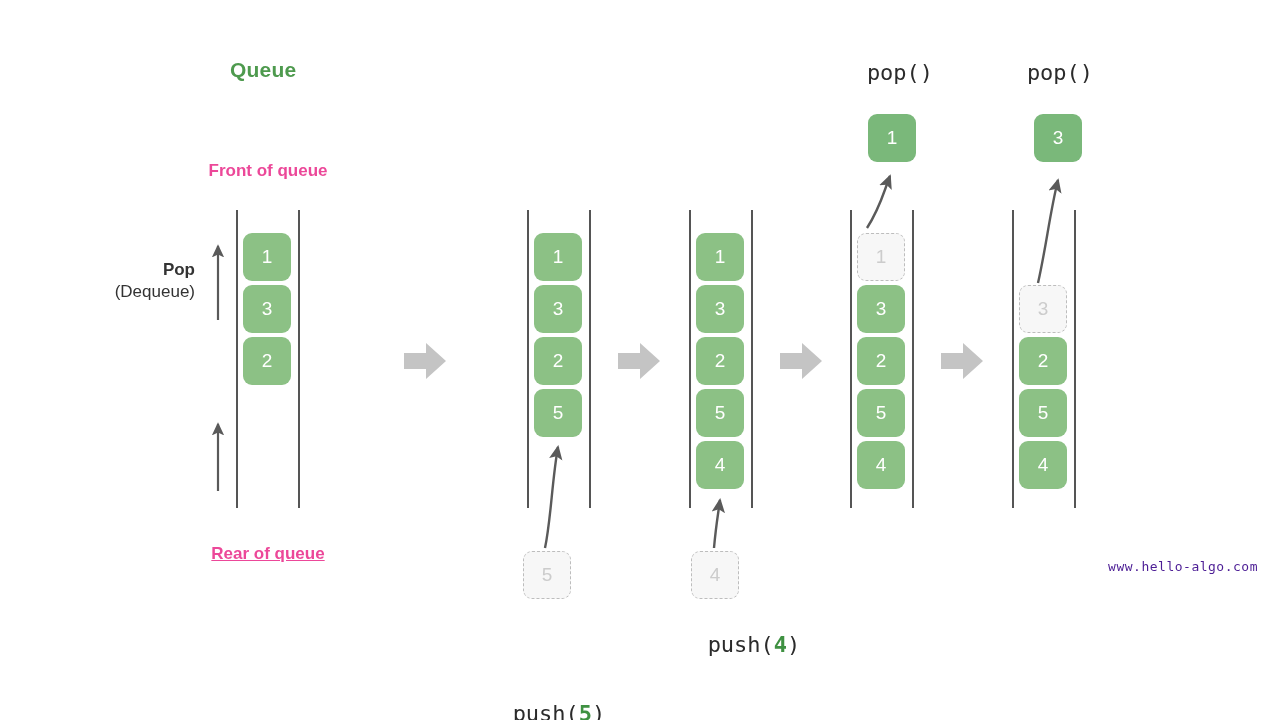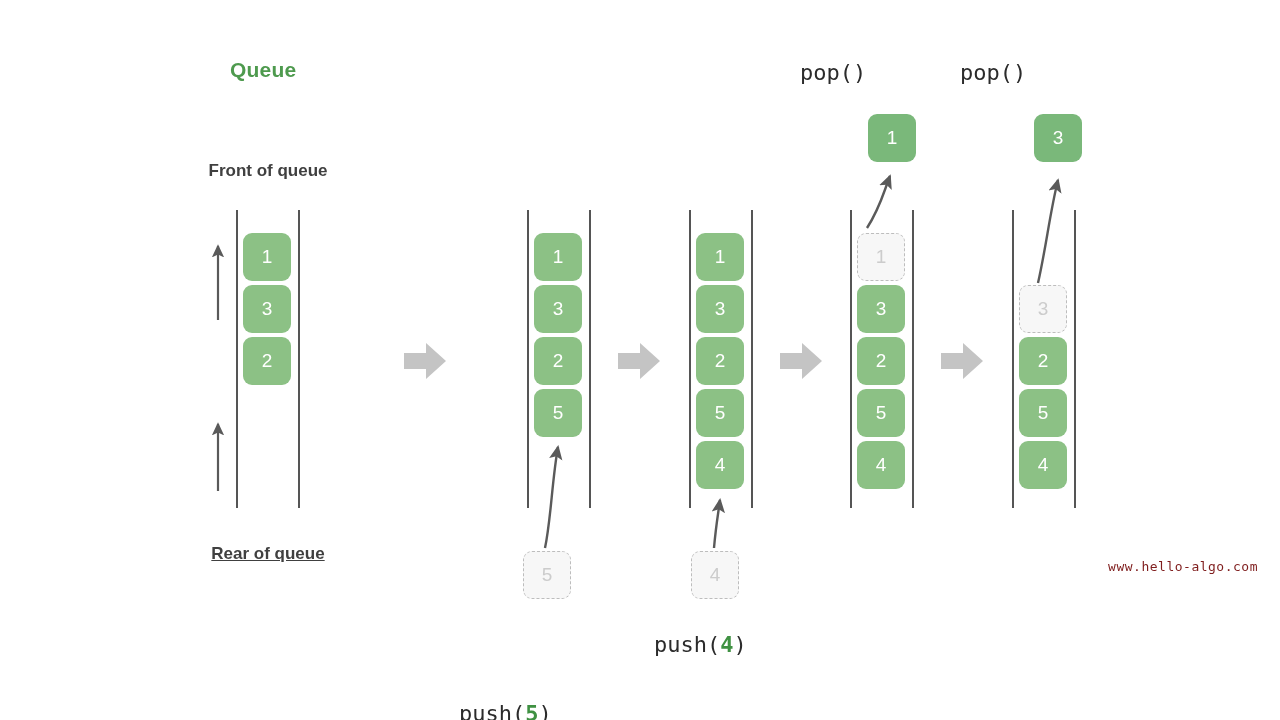--- a/index.html
+++ b/index.html
@@ -24,21 +24,21 @@
     font-size: 21px;
     font-weight: bold;
     color: #4e9a4e;
     letter-spacing: 0.2px;
   }
 
   
   .hdr-label {
     font-size: 17px;
     font-weight: bold;
-    color: #404040;
+    color: #ec4899;
     white-space: nowrap;
     text-align: center;
   }
   .side-label {
     font-size: 17px;
     color: #333333;
     white-space: nowrap;
     text-align: right;
   }
   .side-label .strong { font-weight: bold; display:block; }
@@ -76,43 +76,48 @@
 
   
   #overlay { left:0; top:0; width:1280px; height:720px; pointer-events:none; }
 
   
   .op-label {
     font-family: "DejaVu Sans Mono", "Liberation Mono", monospace;
     font-size: 22px;
     color: #2b2b2b;
     white-space: nowrap;
+    text-align: center;
   }
   .op-label .val { color: #3f9142; font-weight: bold; }
 
   
   #watermark {
     right: 22px; bottom: 18px;
     font-family: "DejaVu Sans Mono", "Liberation Mono", monospace;
     font-size: 13px;
-    color: #7f1d1d;
+    color: #4c1d95;
     letter-spacing: 0.5px;
   }
 </style>
 </head>
 <body>
 
 <div id="canvas">
 
   <div class="abs" id="title">Queue</div>
 
   <div class="abs hdr-label" style="left:188px; top:161px; width:160px;">Front of queue</div>
 
   <div class="abs hdr-label" style="left:188px; top:544px; width:160px;text-decoration:underline;">Rear of queue</div>
 
+  <div class="abs side-label" style="left:20px; top:260px; width:175px;">
+    <span class="strong">Pop</span>
+    <span class="sub">(Dequeue)</span>
+  </div>
 
 
   <div class="abs">
     <div class="abs rail" style="left:236px; top:210px; height:298px;"></div>
     <div class="abs rail" style="left:298px; top:210px; height:298px;"></div>
 
     <div class="abs cell" style="left:243px; top:233px;">1</div>
     <div class="abs cell" style="left:243px; top:285px;">3</div>
     <div class="abs cell" style="left:243px; top:337px;">2</div>
   </div>

